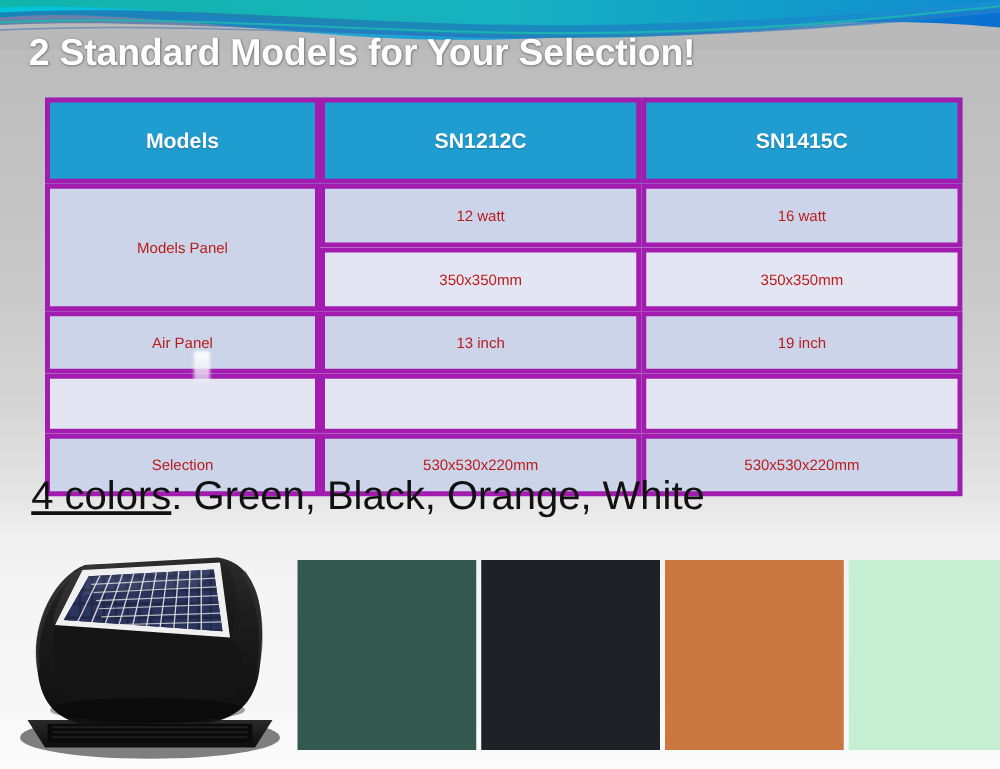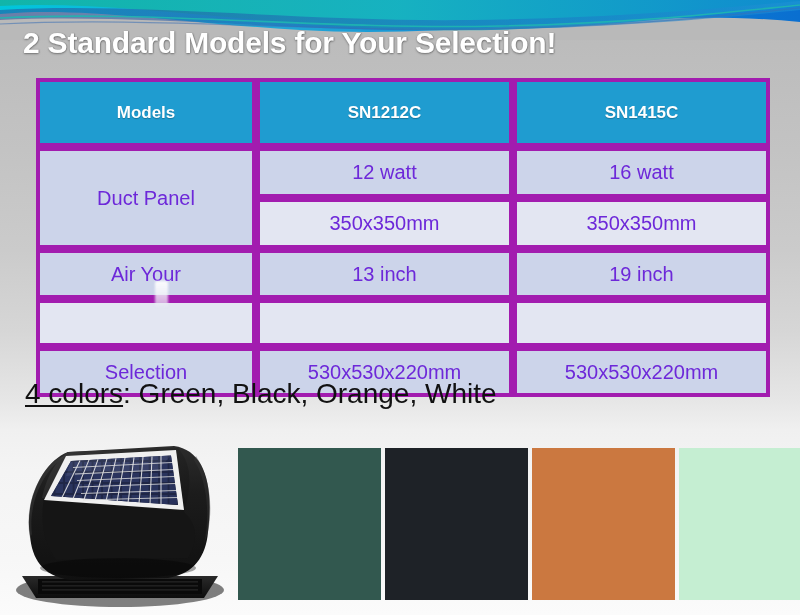--- a/index.html
+++ b/index.html
@@ -81,22 +81,22 @@
     font-size: 17px;
     font-weight: bold;
     height: 61px;
     text-shadow: 0 1px 1px rgba(0,0,0,0.25);
   }
   .col-label  { width: 220px; }
   .col-a      { width: 257px; }
   .col-b      { width: 257px; }
 
   .cell {
-    font-size: 20px;
-    color: #6d28d9;
+    font-size: 12px;
+    color: #b91c1c;
   }
   .row-dark  td { background: #ccd4ea; }
   .row-light td { background: #e3e6f2; }
   td.shade-dark  { background: #ccd4ea !important; }
   td.shade-light { background: #e3e6f2 !important; }
 
   .h-43 { height: 43px; }
   .h-42 { height: 42px; }
   .h-40 { height: 40px; }
 
@@ -123,21 +123,21 @@
     border-radius: 2px;
     filter: blur(1.2px);
     pointer-events: none;
   }
 
   
   .colors-line {
     position: absolute;
     left: 25px;
     top: 378px;
-    font-size: 28px;
+    font-size: 32px;
     color: #111111;
     white-space: nowrap;
   }
   .colors-line .lead { text-decoration: underline; }
 
   
   .swatch {
     position: absolute;
     top: 448px;
     width: 143px;
@@ -202,30 +202,30 @@
     </colgroup>
     <thead>
       <tr>
         <th>Models</th>
         <th>SN1212C</th>
         <th>SN1415C</th>
       </tr>
     </thead>
     <tbody>
       <tr class="row-dark">
-        <td class="cell shade-dark h-43" rowspan="2">Duct Panel</td>
+        <td class="cell shade-dark h-43" rowspan="2">Models Panel</td>
         <td class="cell shade-dark h-43">12 watt</td>
         <td class="cell shade-dark h-43">16 watt</td>
       </tr>
       <tr class="row-light">
         <td class="cell shade-light h-43">350x350mm</td>
         <td class="cell shade-light h-43">350x350mm</td>
       </tr>
       <tr class="row-dark">
-        <td class="cell shade-dark h-42">Air Your</td>
+        <td class="cell shade-dark h-42">Air Panel</td>
         <td class="cell shade-dark h-42">13 inch</td>
         <td class="cell shade-dark h-42">19 inch</td>
       </tr>
       <tr class="row-light">
         <td class="cell shade-light h-40"></td>
         <td class="cell shade-light h-40"></td>
         <td class="cell shade-light h-40"></td>
       </tr>
       <tr class="row-dark">
         <td class="cell shade-dark h-42">Selection</td>

